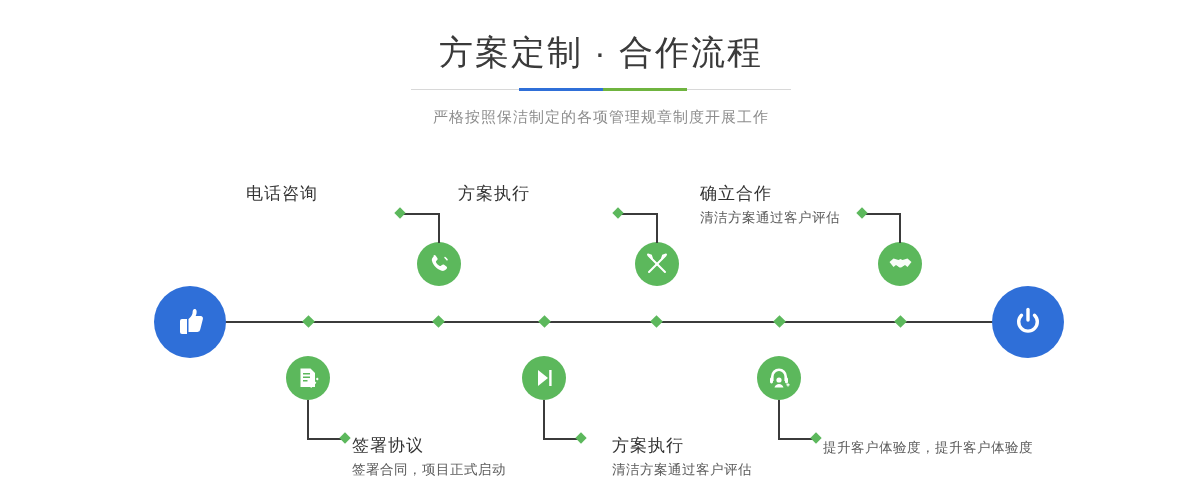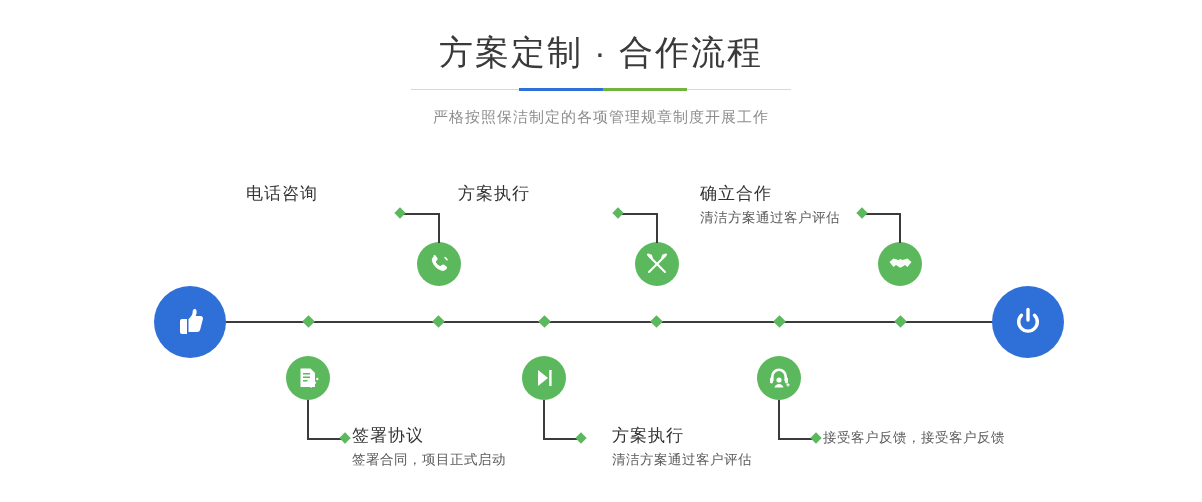--- a/index.html
+++ b/index.html
@@ -150,21 +150,21 @@
     line-height: 22px;
   }
   .lbl .desc {
     font-size: 13.5px;
     color: #5a5a5a;
     letter-spacing: 0.5px;
     line-height: 22px;
     margin-top: 2px;
   }
   .lbl.above { text-align: left; }
-  .lbl.below { text-align: left; }
+  .lbl.below { text-align: left; margin-top: 10px; }
 </style>
 </head>
 <body>
 
 <div id="stage">
 
   <div class="header">
     <div class="title">方案定制 · 合作流程</div>
     <div class="rule-wrap">
       <div class="rule-base"></div>
@@ -294,16 +294,16 @@
         <path d="M8.5 22.5c.6-2.2 2.4-3.5 4.5-3.5s3.9 1.3 4.5 3.5z"></path>
         <path d="M20.4 19.2h3.2v1.2h-3.2z"></path>
         <path d="M21.4 18.2h1.2v3.2h-1.2z"></path>
       </svg>
     </span>
   </div>
   <div class="vline" style="left:778px; top:400px; height:40px;"></div>
   <div class="hline" style="left:778px; top:438px; width:36px;"></div>
   <div class="leafdot" style="left:812px; top:434px;"></div>
   <div class="lbl below" style="left:823px; top:425px;">
-    <div class="desc">接受客户反馈，接受客户反馈</div>
+    <div class="desc">提升客户体验度，提升客户体验度</div>
   </div>
 
 </div>
 
 </body></html>

